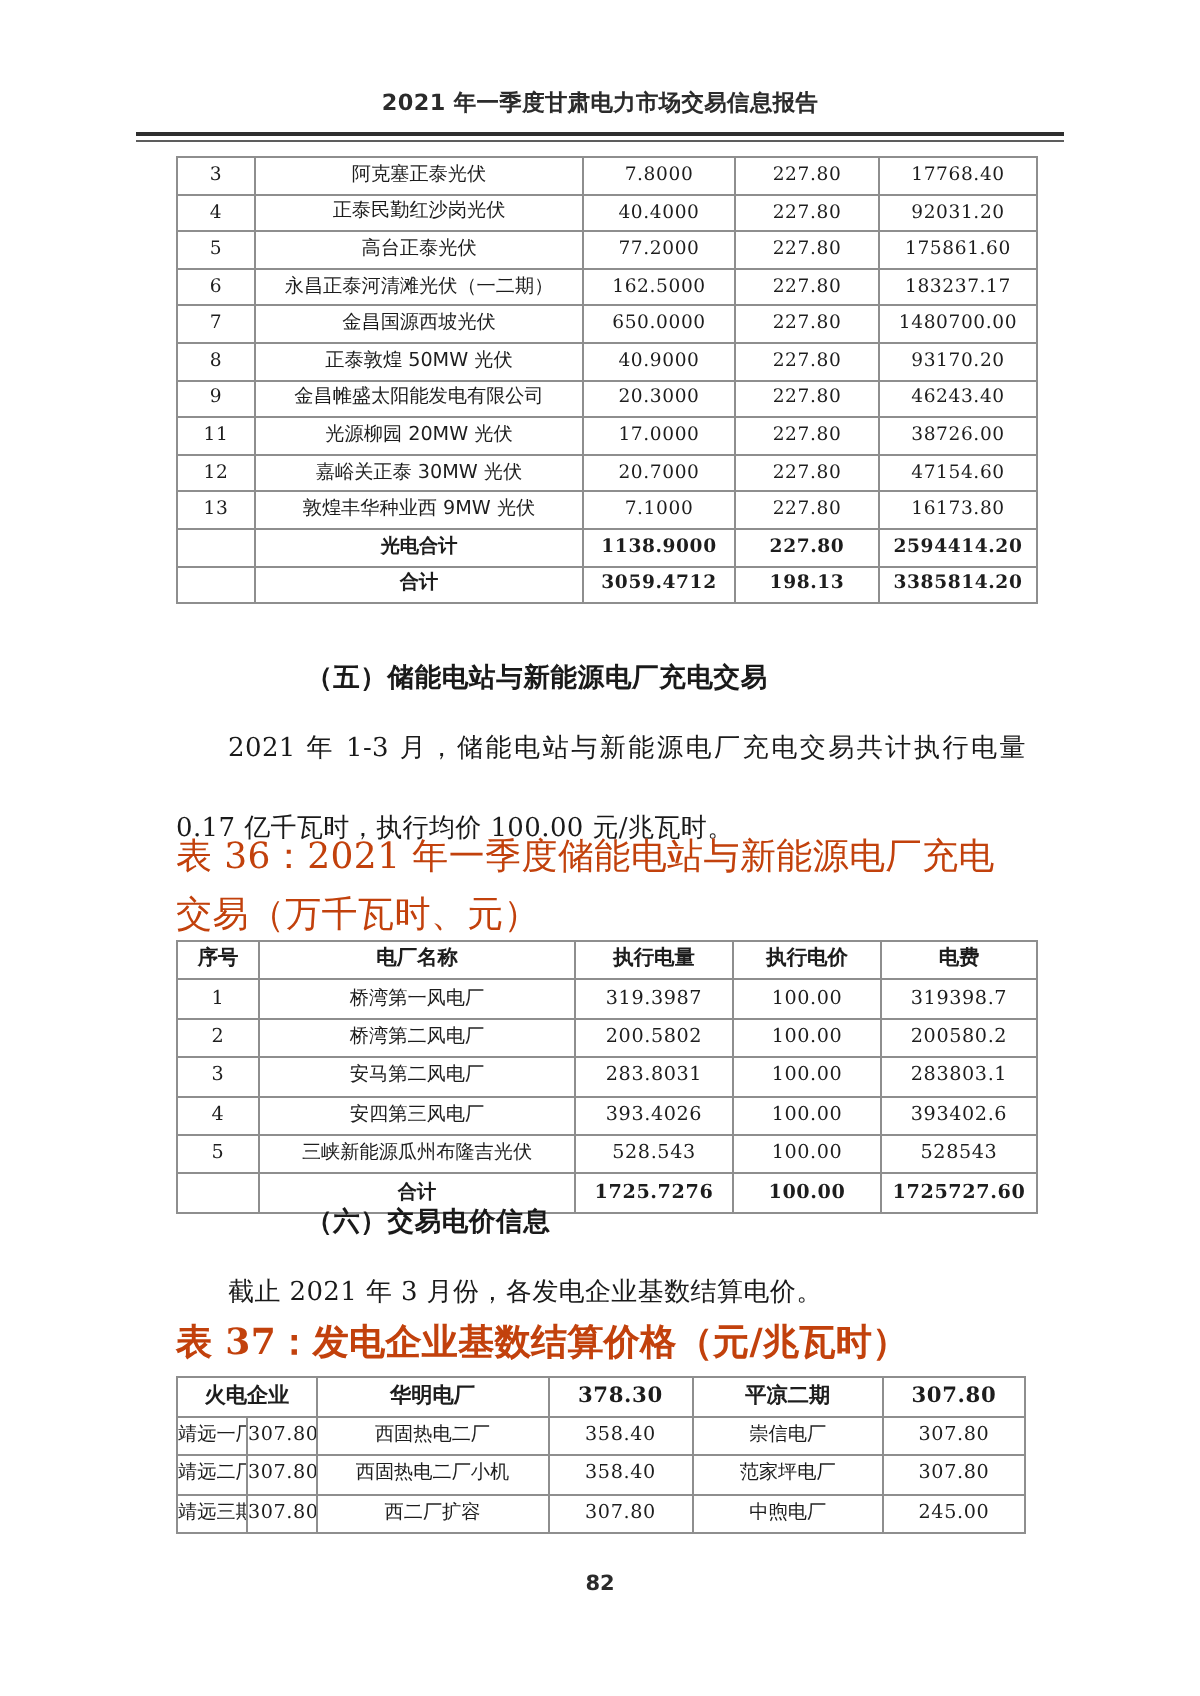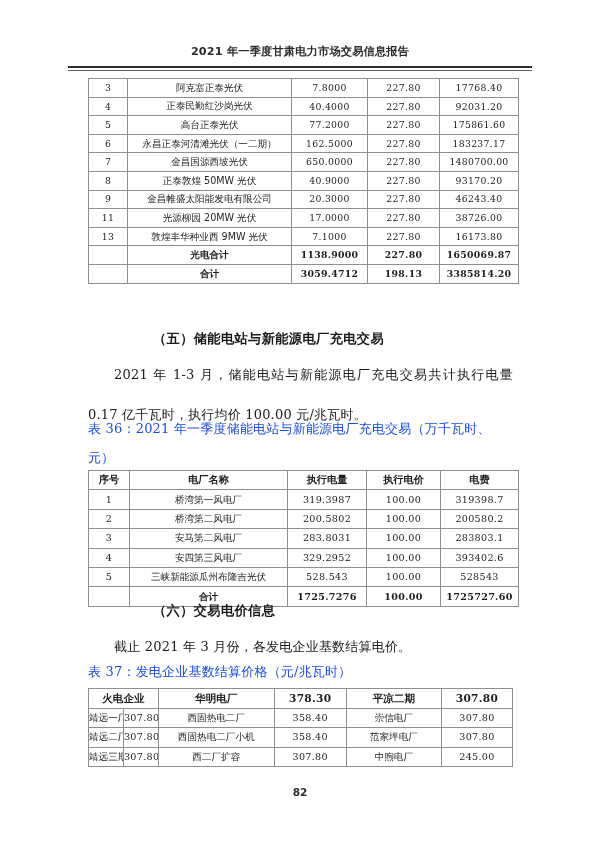--- a/index.html
+++ b/index.html
@@ -96,22 +96,22 @@
   .para {
     position: absolute;
     font-size: 13px;
     color: #1a1a1a;
     line-height: 40px;
     letter-spacing: 0.2px;
   }
   .para .ind { display: inline-block; width: 26px; }
   .caption {
     position: absolute;
-    font-size: 13px;
-    color: #1d4ed8;
+    font-size: 18px;
+    color: #c2410c;
     line-height: 29px;
     letter-spacing: 0.2px;
   }
 
   
   #table-storage {
     left: 88px;
     top: 470px;
     width: 425px;
     font-size: 9.6px;
@@ -213,32 +213,39 @@
         <td class="c-fee num">46243.40</td>
       </tr>
       <tr>
         <td class="c-idx num">11</td>
         <td class="c-name cn">光源柳园 20MW 光伏</td>
         <td class="c-qty num">17.0000</td>
         <td class="c-price num">227.80</td>
         <td class="c-fee num">38726.00</td>
       </tr>
       <tr>
+        <td class="c-idx num">12</td>
+        <td class="c-name cn">嘉峪关正泰 30MW 光伏</td>
+        <td class="c-qty num">20.7000</td>
+        <td class="c-price num">227.80</td>
+        <td class="c-fee num">47154.60</td>
+      </tr>
+      <tr>
         <td class="c-idx num">13</td>
         <td class="c-name cn">敦煌丰华种业西 9MW 光伏</td>
         <td class="c-qty num">7.1000</td>
         <td class="c-price num">227.80</td>
         <td class="c-fee num">16173.80</td>
       </tr>
       <tr>
         <td class="c-idx num"></td>
         <td class="c-name cn b">光电合计</td>
         <td class="c-qty num b">1138.9000</td>
         <td class="c-price num b">227.80</td>
-        <td class="c-fee num b">1650069.87</td>
+        <td class="c-fee num b">2594414.20</td>
       </tr>
       <tr>
         <td class="c-idx num"></td>
         <td class="c-name cn b">合计</td>
         <td class="c-qty num b">3059.4712</td>
         <td class="c-price num b">198.13</td>
         <td class="c-fee num b">3385814.20</td>
       </tr>
     </tbody>
   </table>
@@ -275,21 +282,21 @@
       <tr>
         <td class="c-idx num">3</td>
         <td class="c-name cn">安马第二风电厂</td>
         <td class="c-qty num">283.8031</td>
         <td class="c-price num">100.00</td>
         <td class="c-fee num">283803.1</td>
       </tr>
       <tr>
         <td class="c-idx num">4</td>
         <td class="c-name cn">安四第三风电厂</td>
-        <td class="c-qty num">329.2952</td>
+        <td class="c-qty num">393.4026</td>
         <td class="c-price num">100.00</td>
         <td class="c-fee num">393402.6</td>
       </tr>
       <tr>
         <td class="c-idx num">5</td>
         <td class="c-name cn">三峡新能源瓜州布隆吉光伏</td>
         <td class="c-qty num">528.543</td>
         <td class="c-price num">100.00</td>
         <td class="c-fee num">528543</td>
       </tr>
@@ -300,21 +307,21 @@
         <td class="c-price num b">100.00</td>
         <td class="c-fee num b">1725727.60</td>
       </tr>
     </tbody>
   </table>
 
   <div class="sec-title" style="left:128px; top:602px;">（六）交易电价信息</div>
 
   <div class="para" style="left:88px; top:627px; width:425px;"><span class="ind"></span><span>截止 2021 年 3 月份，各发电企业基数结算电价。</span></div>
 
-  <div class="caption" style="left:88px; top:657px; width:425px;">表 37：发电企业基数结算价格（元/兆瓦时）</div>
+  <div class="caption" style="left:88px; top:657px; width:425px;font-weight:bold;">表 37：发电企业基数结算价格（元/兆瓦时）</div>
 
   <table class="doc-table" id="table-price">
     <tbody>
       <tr class="head">
         <td class="p1 cn" colspan="2">火电企业</td>
         <td class="p3 cn">华明电厂</td>
         <td class="p4 num">378.30</td>
         <td class="p5 cn">平凉二期</td>
         <td class="p6 num">307.80</td>
       </tr>

